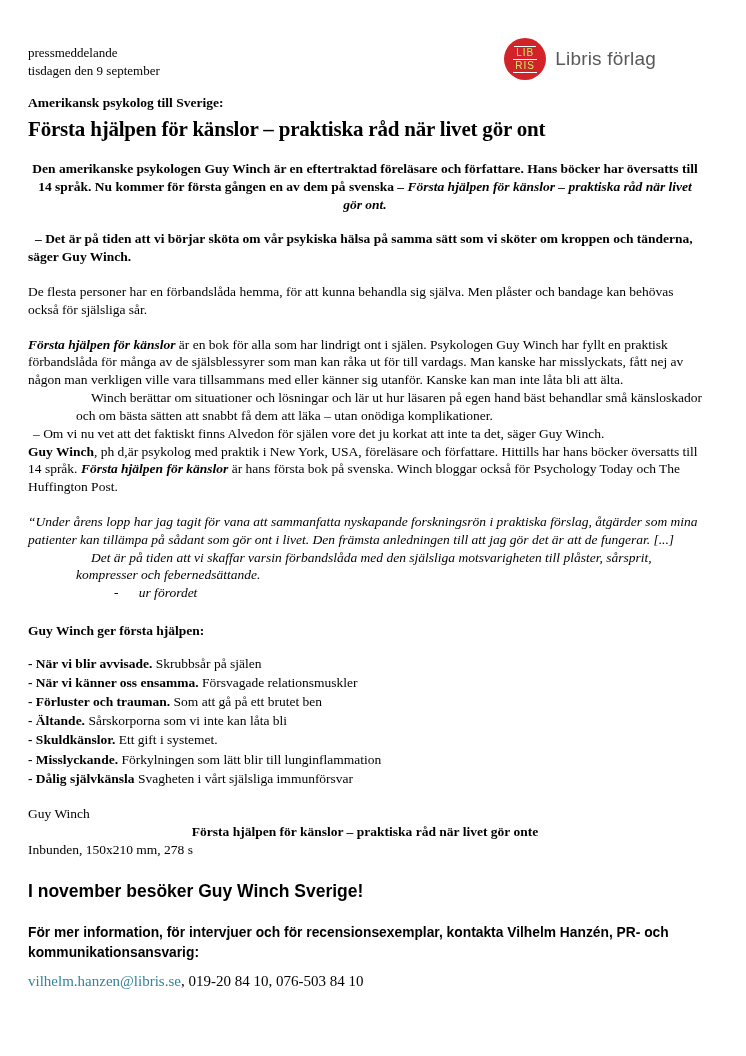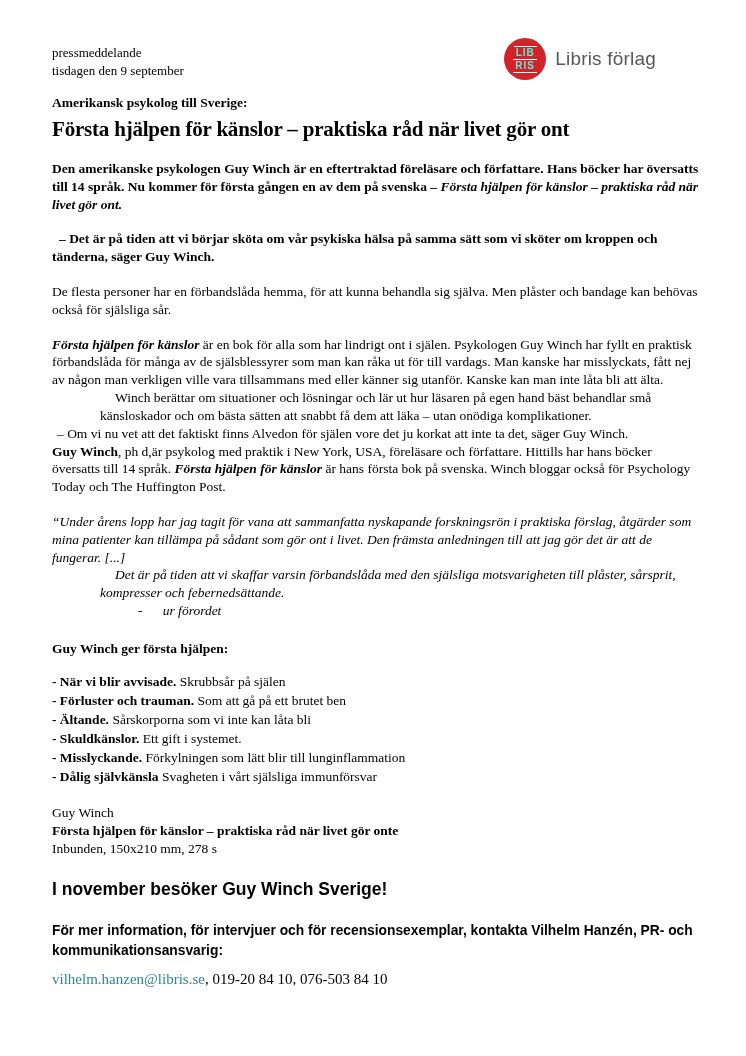--- a/index.html
+++ b/index.html
@@ -4,46 +4,46 @@
 <title>Pressmeddelande</title>
 <style>
   * { margin:0; padding:0; box-sizing:border-box; }
   html,body { background:#ffffff; }
   body {
     width:746px; height:1056px; overflow:hidden;
     font-family:"Liberation Serif","DejaVu Serif",serif;
     color:#000; font-size:13.5px; line-height:1.32;
     -webkit-font-smoothing:antialiased;
   }
-  .page { width:746px; height:1056px; padding:40px 44px 0 52px; background:#fff; }
+  .page { width:746px; height:1056px; padding:40px 44px 0 28px; background:#fff; }
 
   
   .header-row { display:flex; justify-content:space-between; align-items:flex-start; margin-bottom:14px; }
   .meta { font-size:13px; line-height:1.38; padding-top:4px; }
   .logo { display:flex; align-items:center; gap:9px; margin-right:46px; margin-top:-2px; }
   .logo-circle {
     width:42px; height:42px; border-radius:50%;
-    background:var(--logo-red,#d2232a); color:#5eead4;
+    background:var(--logo-red,#d2232a); color:#bef264;
     display:flex; flex-direction:column; align-items:center; justify-content:center;
-    font-family:"Liberation Sans","DejaVu Sans",sans-serif; font-weight:bold;
+    font-family:"Liberation Sans","DejaVu Sans",sans-serif; font-weight:normal;
   }
   .logo-line { font-size:10px; line-height:12px; letter-spacing:1px; border-top:1px solid #fff; padding:0 2px; }
   .logo-line.last { border-bottom:1px solid #fff; }
   .logo-wordmark {
     font-family:"Liberation Sans","DejaVu Sans",sans-serif;
     font-size:19px; color:var(--wordmark-gray,#58595b); letter-spacing:0.2px;
   }
 
   
   .kicker { font-weight:bold; font-size:13.5px; margin-bottom:5px; }
   .title { font-weight:bold; font-size:21px; line-height:1.15; letter-spacing:-0.2px; margin-bottom:19px; }
 
   
   p.block { margin-bottom:17px; }
-  .bold { font-weight:bold; }
+  .bold { font-weight:bold;text-align:center; }
   .bolditalic { font-weight:bold; font-style:italic; }
   .italic { font-style:italic;font-weight:bold; }
   .pullquote { font-weight:bold; text-indent:7px; margin-bottom:17px; }
   .cont-indent { text-indent:15px;margin-left:48px; }
   .cont-dash { text-indent:5px; }
   .bio { margin-bottom:48px; }
 
   .quote-block { font-style:italic; }
   .quote-attribution { font-style:italic; white-space:pre; padding-left:86px; margin-bottom:20px; }
 
@@ -105,20 +105,21 @@
   <div class="quote-block">
     <div>“Under årens lopp har jag tagit för vana att sammanfatta nyskapande forskningsrön i praktiska förslag, åtgärder som mina patienter kan tillämpa på sådant som gör ont i livet. Den främsta anledningen till att jag gör det är att de fungerar. [...]</div>
     <div class="cont-indent">Det är på tiden att vi skaffar varsin förbandslåda med den själsliga motsvarigheten till plåster, sårsprit, kompresser och febernedsättande.</div>
   </div>
   <div class="quote-attribution">-      ur förordet</div>
 
   <div class="section-heading">Guy Winch ger första hjälpen:</div>
 
   <ul class="first-aid">
     <li><span class="bold">- När vi blir avvisade.</span><span> Skrubbsår på själen</span></li>
+    <li><span class="bold">- När vi känner oss ensamma.</span><span> Försvagade relationsmuskler</span></li>
     <li><span class="bold">- Förluster och trauman.</span><span> Som att gå på ett brutet ben</span></li>
     <li><span class="bold">- Ältande.</span><span> Sårskorporna som vi inte kan låta bli</span></li>
     <li><span class="bold">- Skuldkänslor.</span><span> Ett gift i systemet.</span></li>
     <li><span class="bold">- Misslyckande.</span><span> Förkylningen som lätt blir till lunginflammation</span></li>
     <li><span class="bold">- Dålig självkänsla</span><span> Svagheten i vårt själsliga immunförsvar</span></li>
   </ul>
 
   <div class="book-info">
     <div>Guy Winch</div>
     <div class="bold">Första hjälpen för känslor – praktiska råd när livet gör onte</div>

